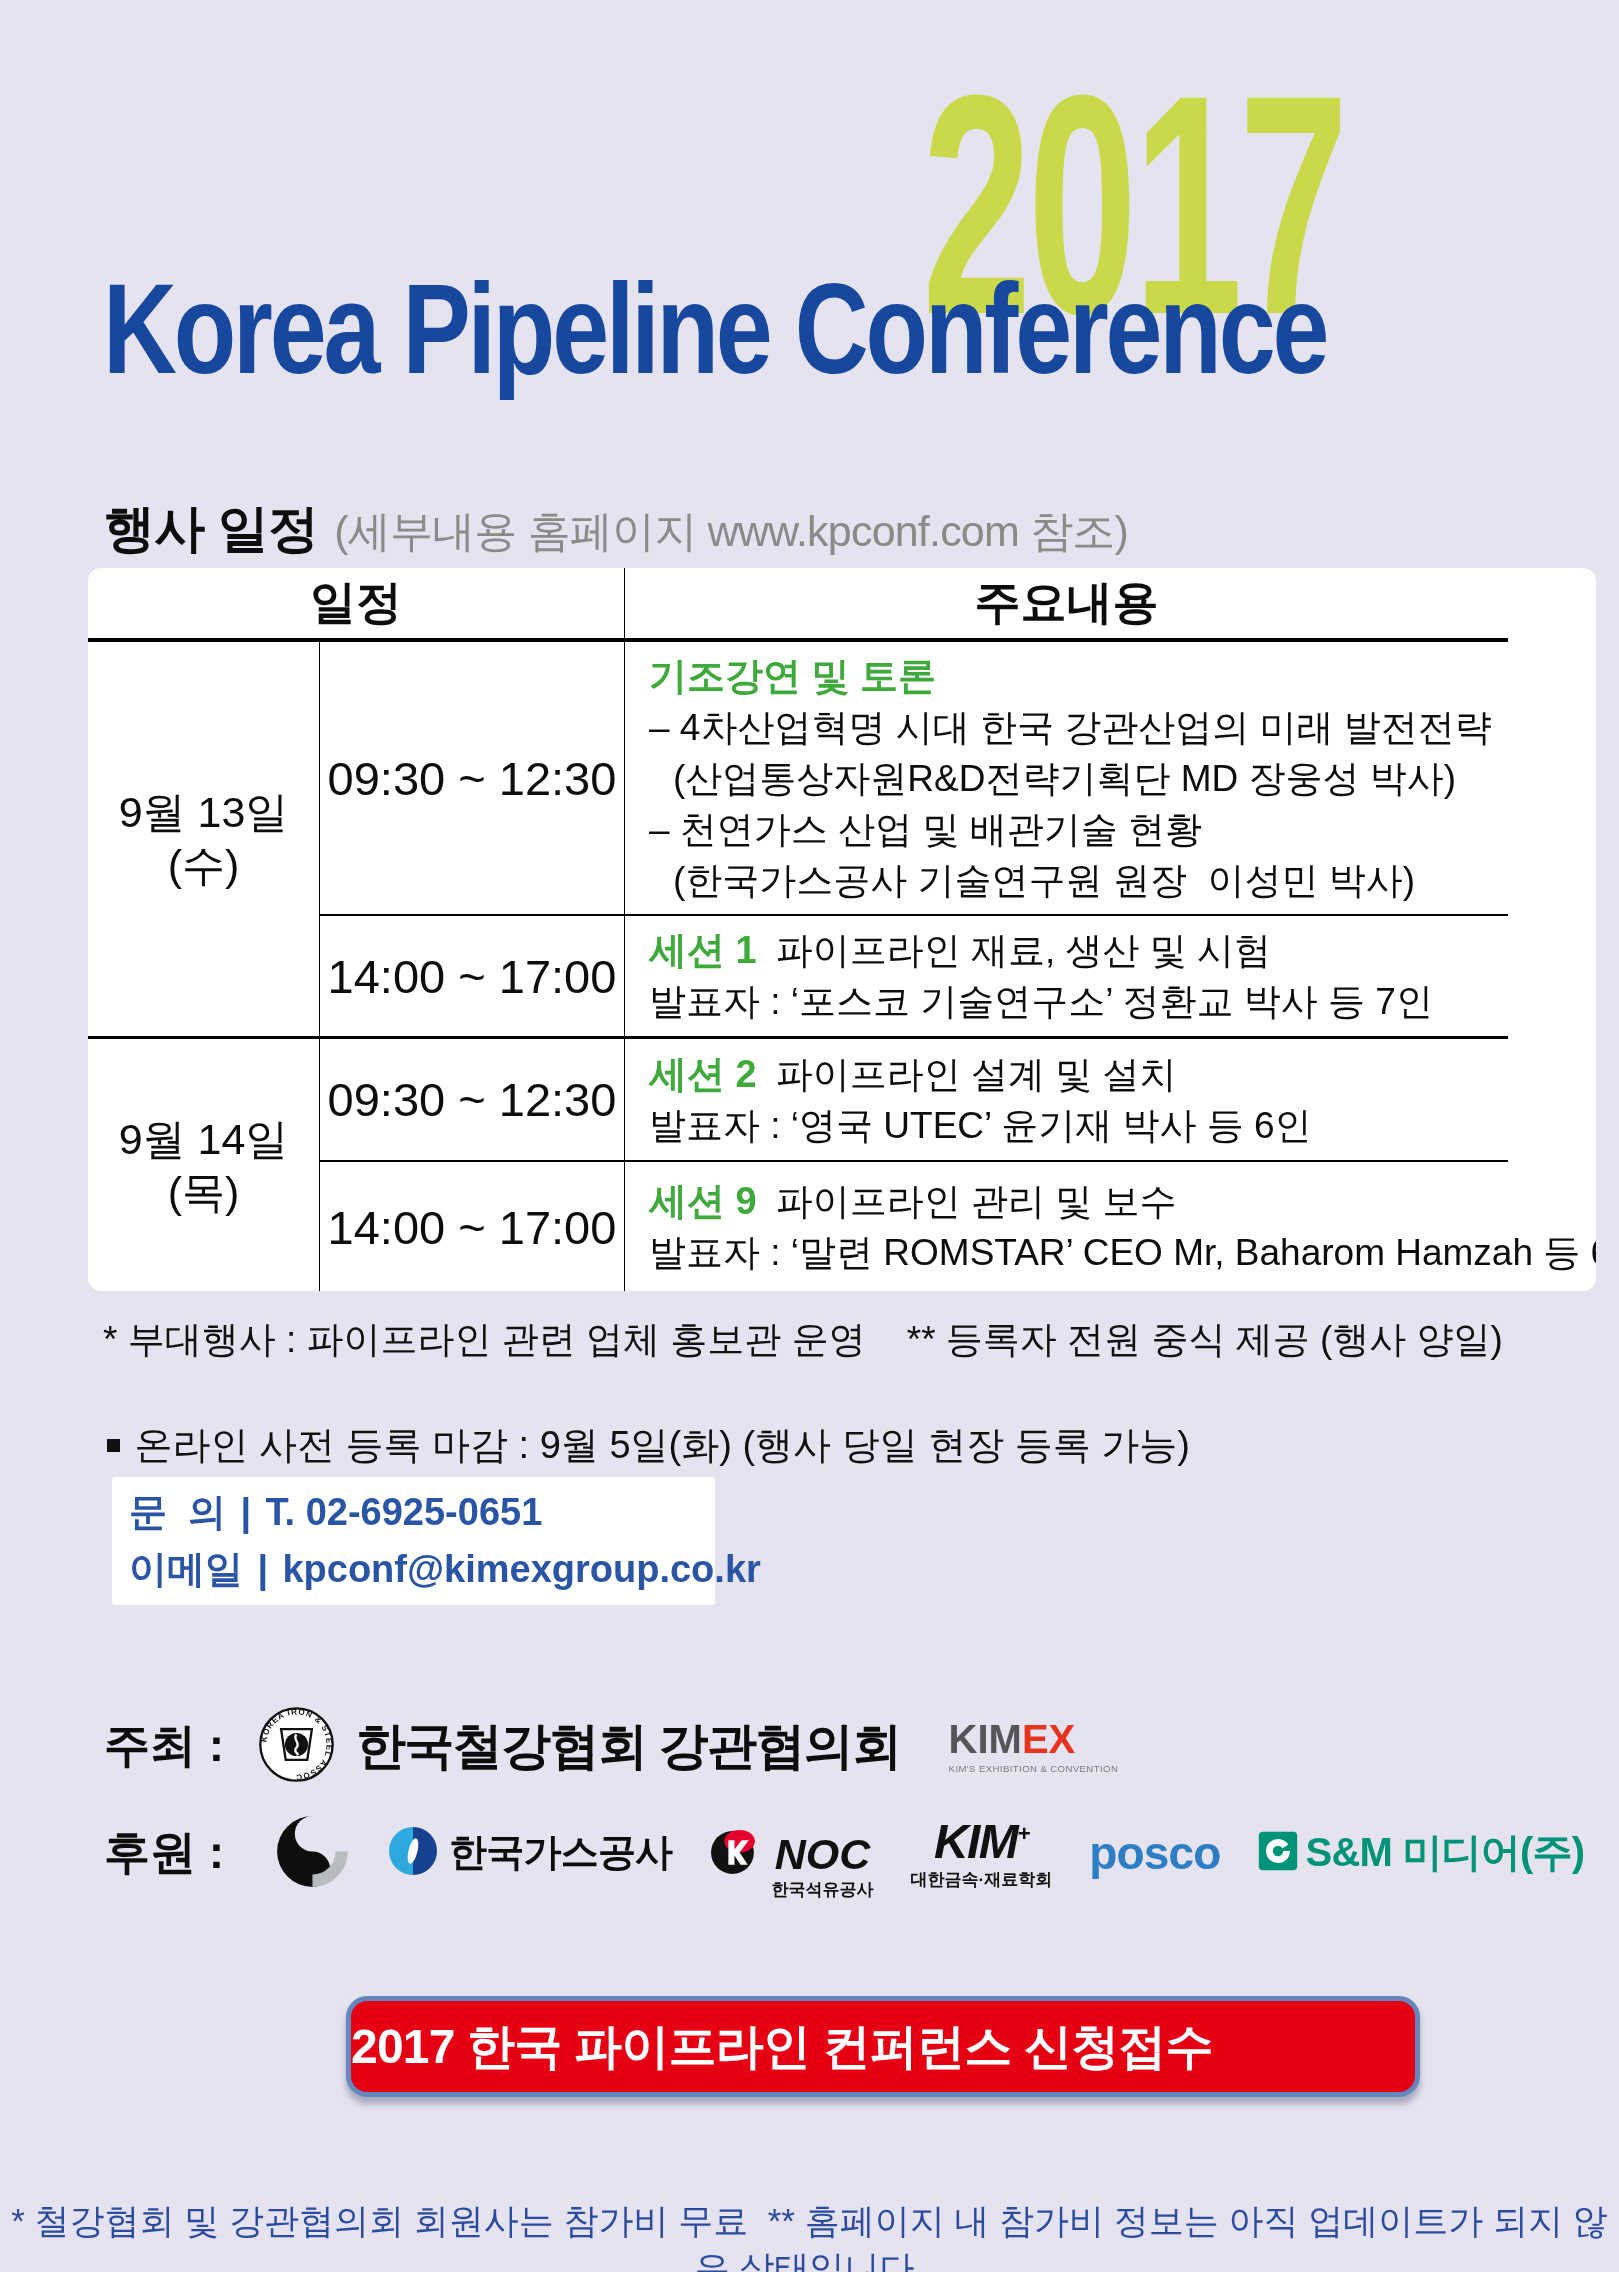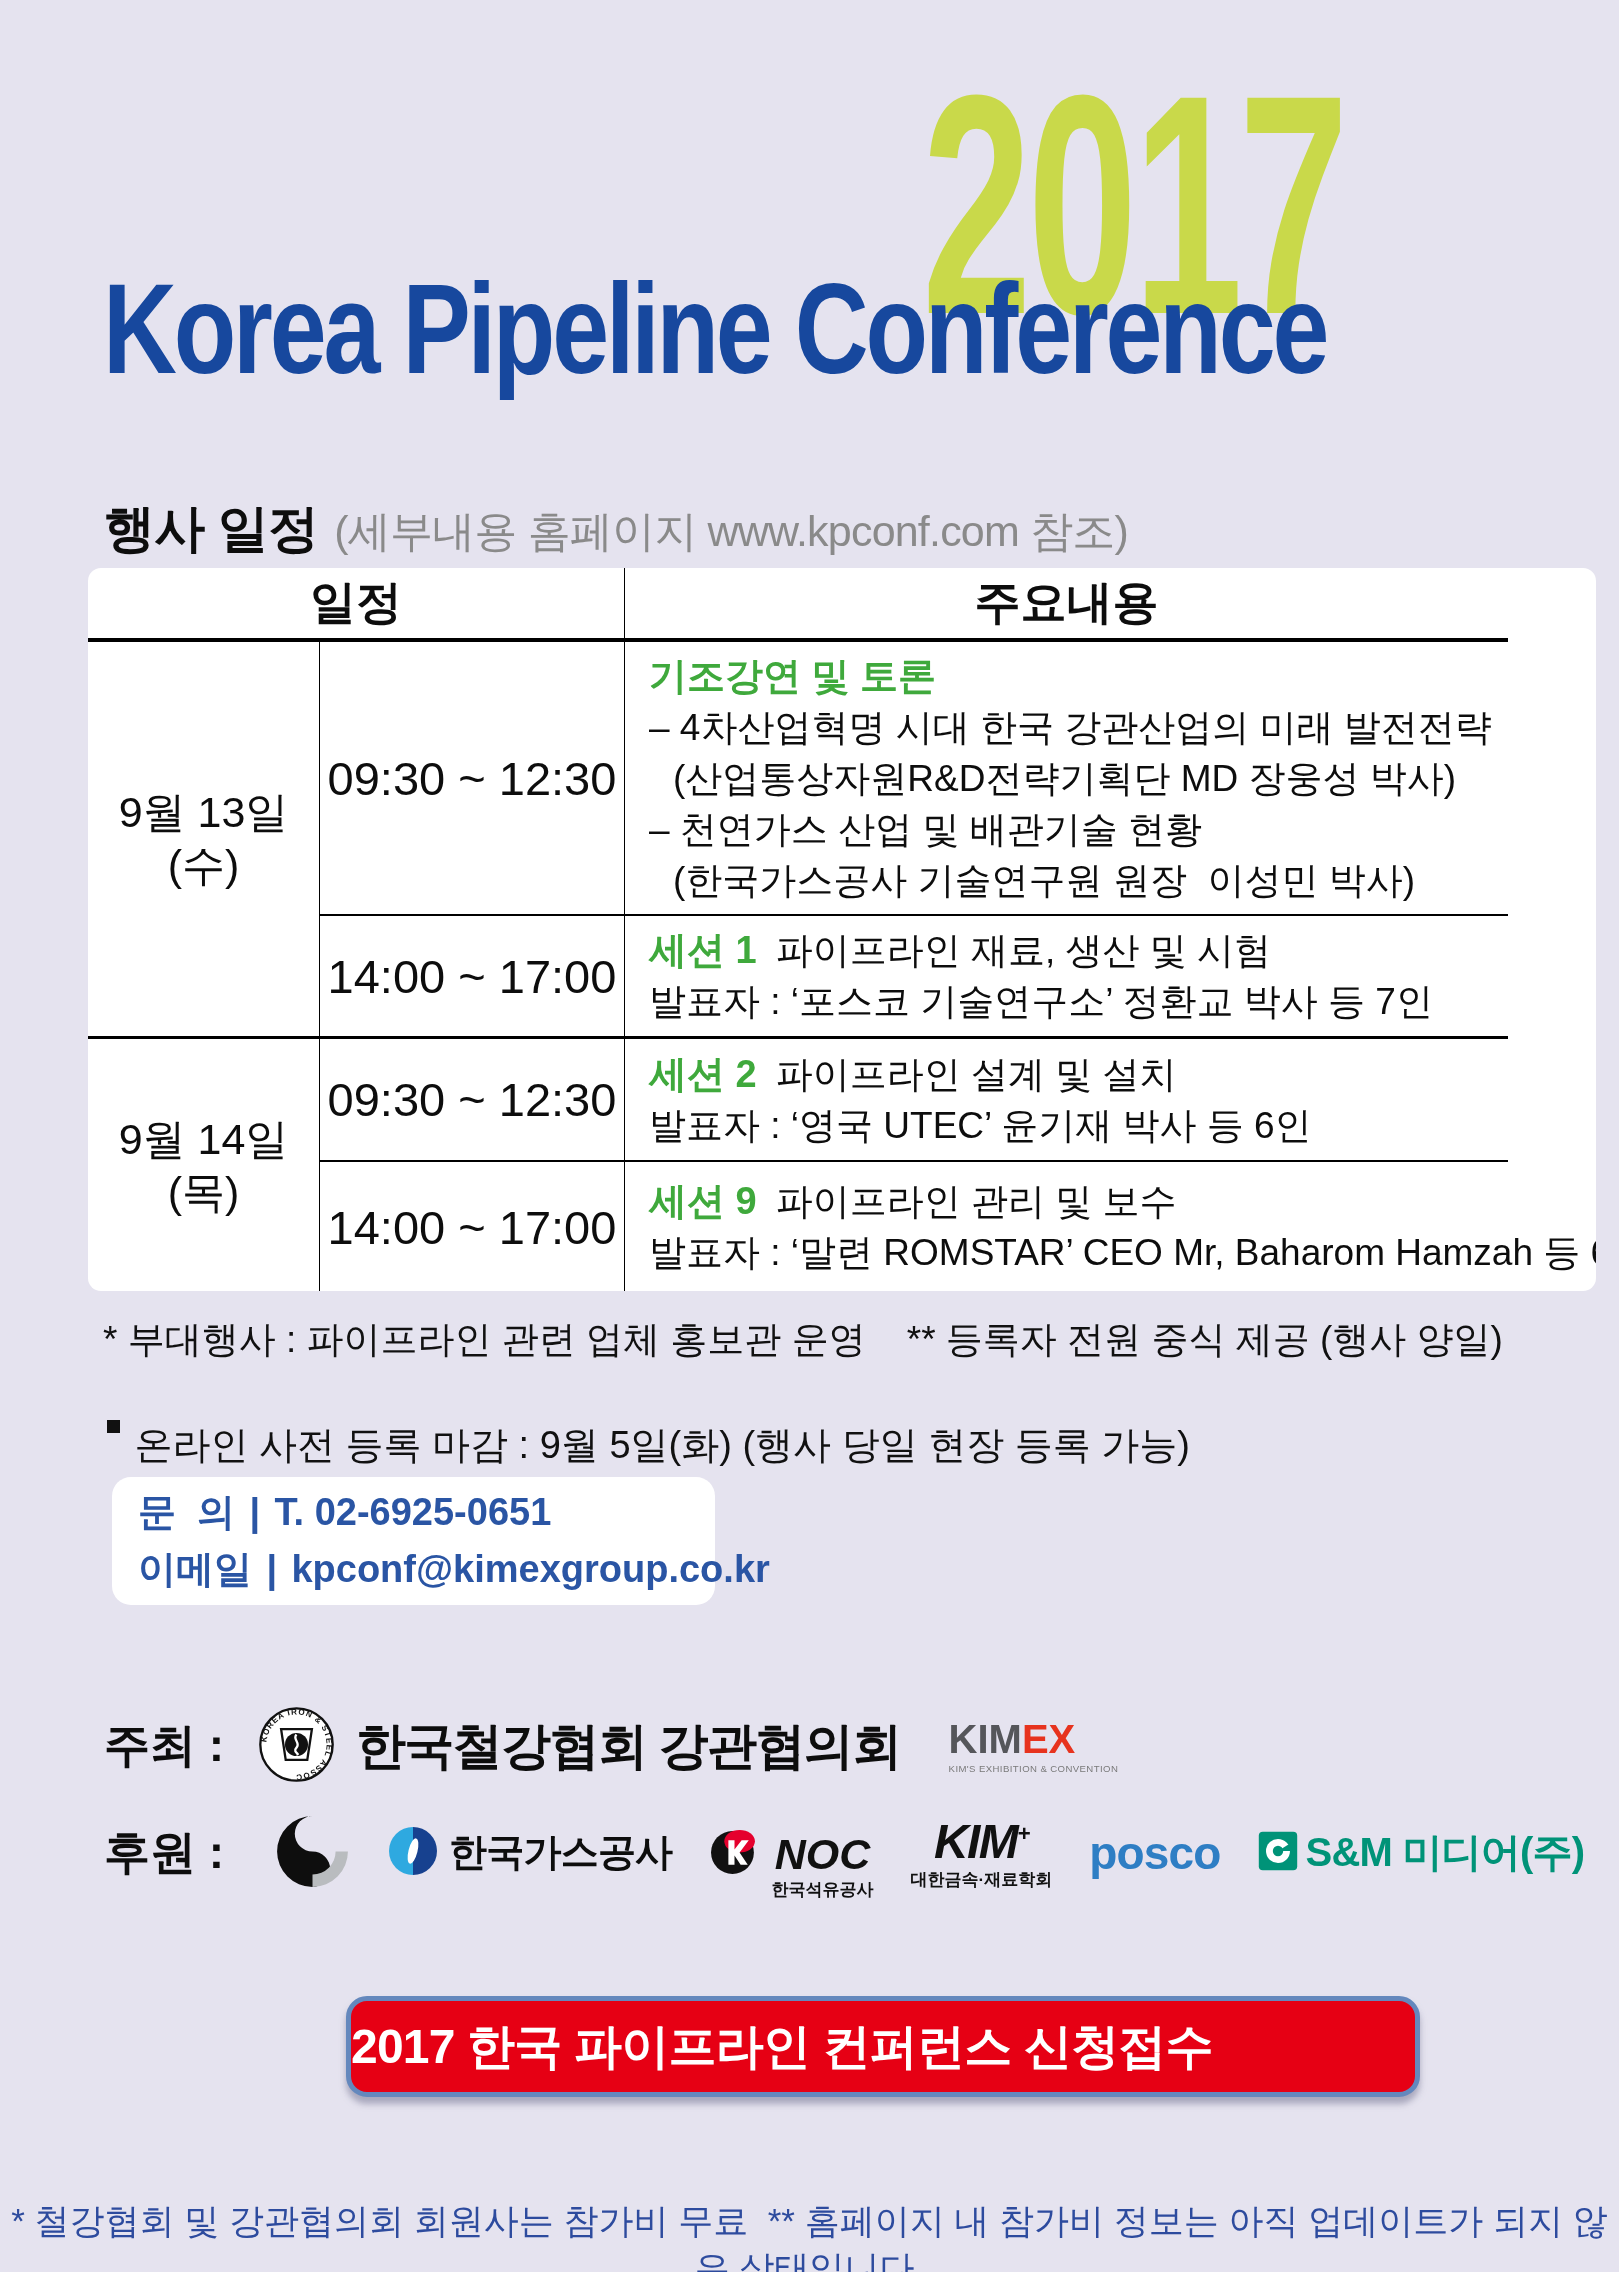--- a/index.html
+++ b/index.html
@@ -42,25 +42,25 @@
   .b2{grid-column:3;grid-row:3;border-bottom:3.2px solid #000;}
   .b3{grid-column:3;grid-row:4;border-bottom:2.4px solid #000;}
   .b4{grid-column:3;grid-row:5;}
   .green{color:#3fa93c;font-weight:bold;font-size:38px;}
   .sess-line{display:flex;align-items:baseline;gap:19px;white-space:pre;}
   .indent{padding-left:24px;}
   .pre{white-space:pre;}
 
   
   .notes{position:absolute;left:103px;top:1315px;font-size:37px;color:#111;font-weight:500;white-space:pre-wrap;}
-  .online{position:absolute;left:107px;top:1420px;display:flex;align-items:flex-start;font-size:38px;color:#111;font-weight:500;}
+  .online{position:absolute;left:107px;top:1420px;display:flex;align-items:center;font-size:38px;color:#111;font-weight:500;}
   .online .sq{width:13px;height:13px;background:#111;margin-right:14.4px;flex:none;}
 
-  .contact{position:absolute;left:112px;top:1477px;width:603px;height:128px;background:#fff;border-radius:19px;
-           display:flex;flex-direction:column;justify-content:center;gap:6.4px;padding-left:26px;box-sizing:border-box;}
+  .contact{position:absolute;left:112px;top:1477px;width:603px;height:128px;background:#fff;border-radius:3px;
+           display:flex;flex-direction:column;justify-content:center;gap:6.4px;padding-left:17px;box-sizing:border-box;}
   .contact .row{display:flex;align-items:baseline;font-size:38px;font-weight:bold;color:#2a55a4;white-space:pre;}
   .contact .sep{margin:0 14.4px;font-weight:bold;}
 
   
   .hosts{position:absolute;left:104px;top:1706px;display:flex;align-items:center;gap:21px;}
   .hosts .lbl,.sponsors .lbl{font-size:46px;font-weight:900;color:#0d0d0d;white-space:pre;}
   .hosts .org{font-size:50px;font-weight:900;color:#0d0d0d;letter-spacing:-1.6px;}
   .kimex{margin-left:27px;display:flex;flex-direction:column;line-height:1;}
   .kimex .big{font-size:40px;font-weight:bold;letter-spacing:0;}
   .kimex .kim{color:#55565a;}

